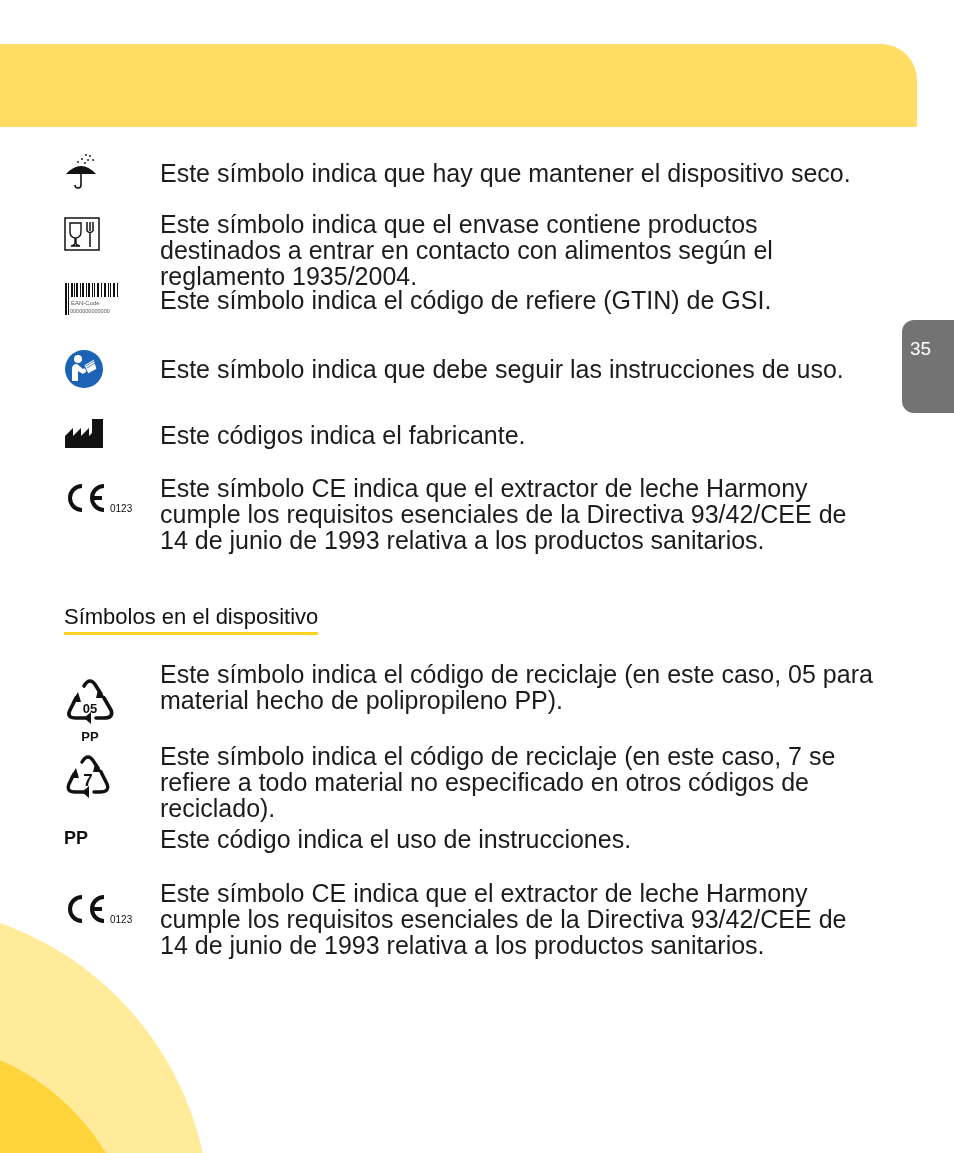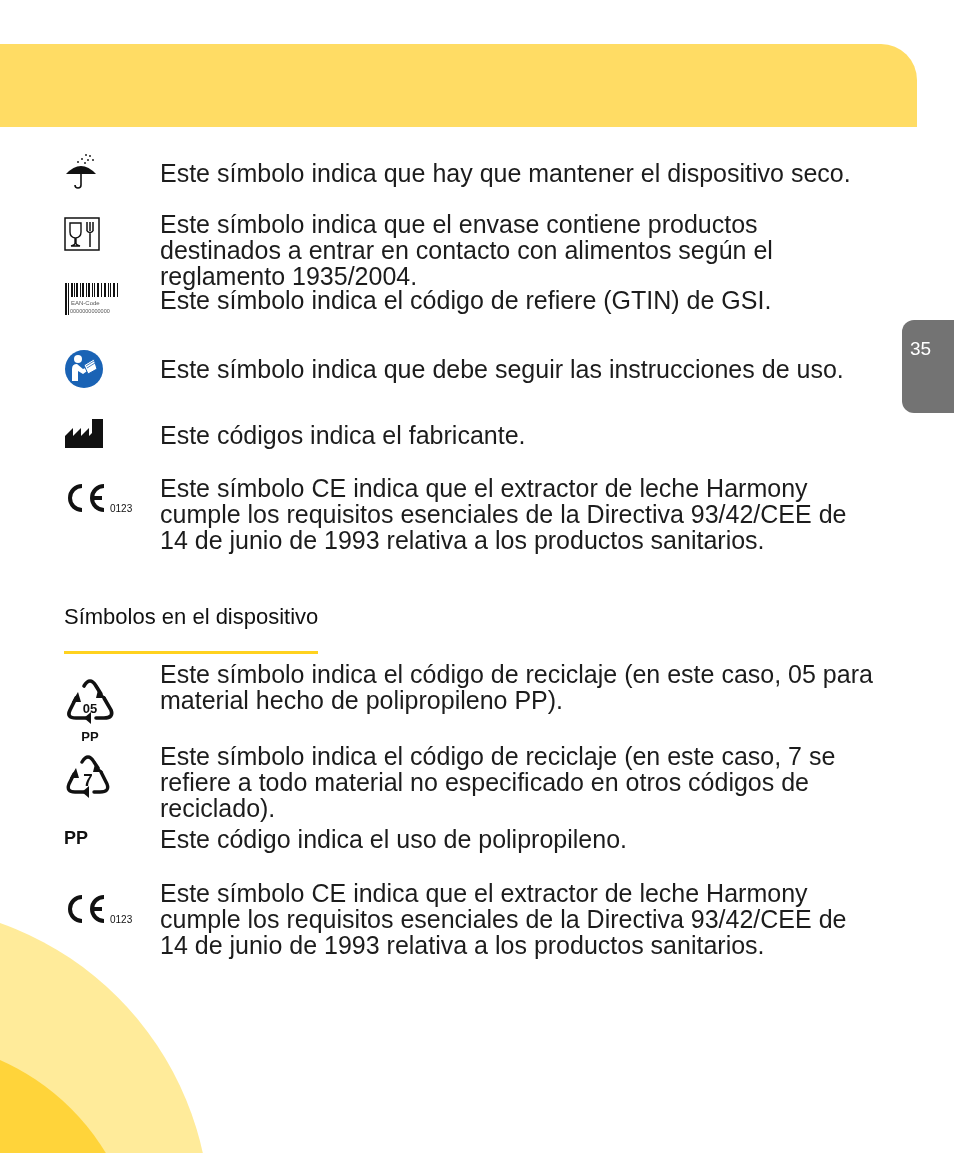--- a/index.html
+++ b/index.html
@@ -8,21 +8,21 @@
   .top-band { position:absolute; left:0; top:44px; width:917px; height:83px; background:#ffdc64;
               border-top-right-radius:36px; }
   .page-tab { position:absolute; left:902px; top:293px; width:52px; height:93px; background:#737373;
               border-top-left-radius:12px; border-bottom-left-radius:12px;margin-top:27px; }
   .page-tab span { position:absolute; left:8px; top:18px; color:#fff; font-size:19px; }
   .arc-outer { position:absolute; left:-420px; top:905px; width:630px; height:630px; border-radius:50%; background:#ffeb9a; }
   .arc-inner { position:absolute; left:-330px; top:1040px; width:470px; height:470px; border-radius:50%; background:#ffd43a; }
   .icon { position:absolute; left:64px;text-decoration:underline; }
   .text { position:absolute; left:160px; width:720px; font-size:25px; line-height:26px; color:#1c1c1c; }
   .heading { position:absolute; left:64px; top:604px; font-size:22px; color:#111;
-             border-bottom:3px solid #ffd21f; padding-bottom:21px; }
+             border-bottom:3px solid #ffd21f; padding-bottom:2px; }
   .pp-label { position:absolute; left:64px; top:828px; font-size:18px; font-weight:bold; color:#111; }
   svg { display:block; }
 </style>
 </head>
 <body>
 
 <div class="top-band"></div>
 <div class="page-tab">
   <span>35</span>
 </div>
@@ -129,21 +129,21 @@
     <path d="M18 10 Q24 0 30 10 L34 16 M37 20 L43 32 Q46 40 36 40 H30 M20 40 H11 Q2 40 5 32 L10 22" stroke="#111" stroke-width="3.4" fill="none" stroke-linecap="round"></path>
     <path d="M31 12 L39 20 L29 20 Z" fill="#111"></path>
     <path d="M25 34 L18 40 L25 46 Z" fill="#111"></path>
     <path d="M6 26 L12 16 L15 26 Z" fill="#111"></path>
     <text x="24" y="34" font-size="17" font-weight="bold" fill="#111" text-anchor="middle" font-family="Liberation Sans, sans-serif">7</text>
   </svg>
 </div>
 <div class="text" style="top:743px;">Este símbolo indica el código de reciclaje (en este caso, 7 se refiere a todo material no especificado en otros códigos de reciclado).</div>
 
 <div class="pp-label">PP</div>
-<div class="text" style="top:826px;">Este código indica el uso de polipropileno.</div>
+<div class="text" style="top:826px;">Este código indica el uso de instrucciones.</div>
 
 <div class="icon" style="top:893px;">
   <svg width="80" height="32" viewBox="0 0 80 32">
     <path d="M18 4 A12 12 0 1 0 18 28" stroke="#111" stroke-width="4" fill="none"></path>
     <path d="M40 4 A12 12 0 1 0 40 28 M27 16 H38" stroke="#111" stroke-width="4" fill="none"></path>
     <text x="46" y="30" font-size="10" fill="#111" font-family="Liberation Sans, sans-serif">0123</text>
   </svg>
 </div>
 <div class="text" style="top:880px;">Este símbolo CE indica que el extractor de leche Harmony cumple los requisitos esenciales de la Directiva 93/42/CEE de 14 de junio de 1993 relativa a los productos sanitarios.</div>
 

